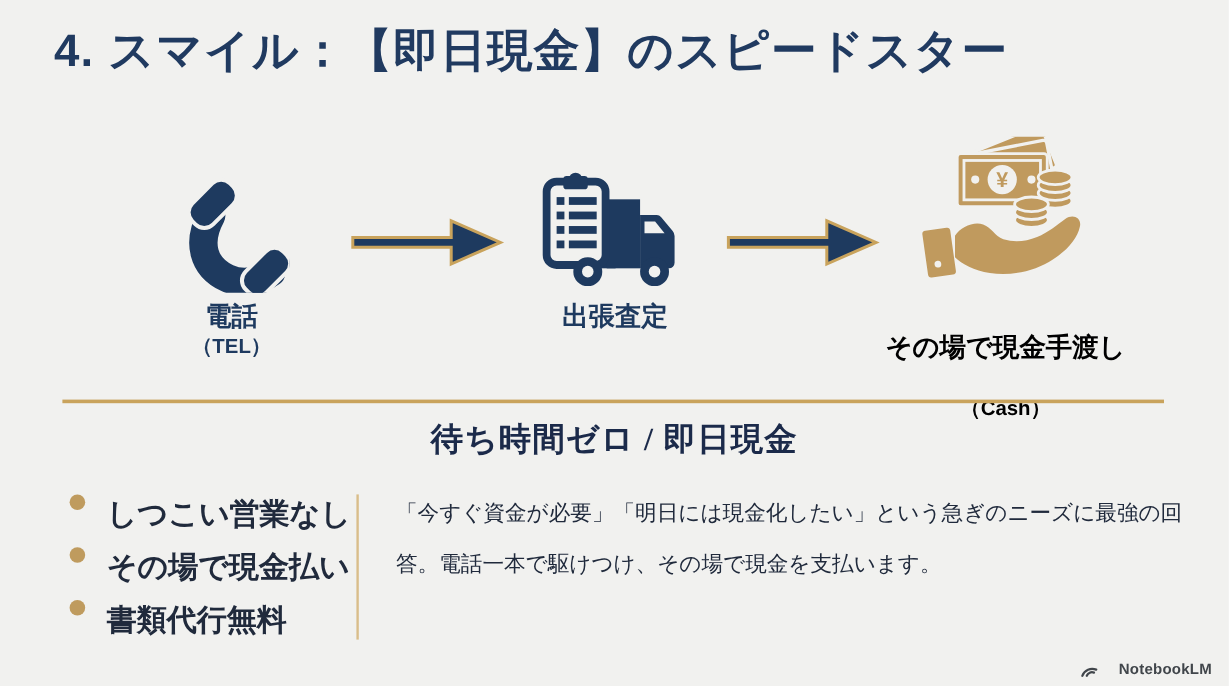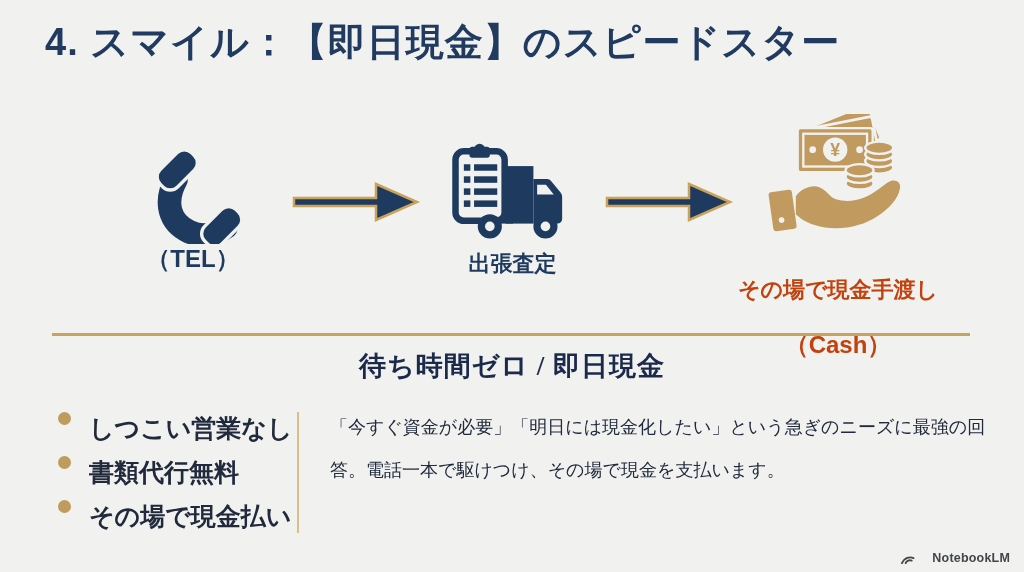--- a/index.html
+++ b/index.html
@@ -14,22 +14,22 @@
   .title {
     position:absolute; left:45px; top:17px;
     font-size:38px; font-weight:800; letter-spacing:1px;
     color:#203a60; white-space:nowrap;
   }
 
   
   .step { position:absolute; text-align:center; }
   .step-icon { display:block; margin:0 auto; }
   .step-label { font-size:22px; font-weight:700; color:#1e3a5f; line-height:1.25; margin-top:6px; }
-  .step-sublabel { font-size:24px; font-weight:700; color:#1e3a5f; line-height:1.25; }
-  .step-cash .step-label, .step-cash .step-sublabel { color:#c2410c;margin-top:26px; }
+  .step-sublabel { font-size:17px; font-weight:700; color:#1e3a5f; line-height:1.25; }
+  .step-cash .step-label, .step-cash .step-sublabel { color:#000000;margin-top:26px; }
 
   .flow-arrow { position:absolute; top:176px; }
 
   
   .h-divider { position:absolute; left:52px; top:333px; width:918px; height:3px; background:#c9a35c; }
   .tagline {
     position:absolute; left:0; top:348px; width:1024px; text-align:center;
     font-family:"Liberation Serif","DejaVu Serif",serif;
     font-size:27px; font-weight:700; color:#1b2a4a; letter-spacing:1px;
   }
@@ -61,20 +61,21 @@
 <div class="slide">
 
   <div class="title">4. スマイル：【即日現金】のスピードスター</div>
 
   <div class="step" style="left:108px; top:140px; width:170px;">
     <svg class="step-icon" width="96" height="104" viewBox="0 0 100 110">
       <path d="M32,42 C 19,66 25,87 46,97 C 59,103 73,101 85,92" fill="none" stroke="#1e3a5f" stroke-width="25" stroke-linecap="round"></path>
       <rect x="10" y="19" width="47" height="26" rx="11" fill="#1e3a5f" stroke="#f1f1ef" stroke-width="3.5" transform="rotate(-45 33 32)"></rect>
       <rect x="57" y="79" width="47" height="26" rx="11" fill="#1e3a5f" stroke="#f1f1ef" stroke-width="3.5" transform="rotate(-45 80 92)"></rect>
     </svg>
+    <div class="step-label">電話</div>
     <div class="step-sublabel">（TEL）</div>
   </div>
 
   <svg class="flow-arrow" style="left:291px;" width="130" height="52" viewBox="0 0 130 52">
     <path d="M3,22 L85,22 L85,8 L126,26 L85,44 L85,30 L3,30 Z" fill="#1e3a5f" stroke="#c9a35c" stroke-width="2.5" stroke-linejoin="miter"></path>
   </svg>
 
   <div class="step" style="left:435px; top:142px; width:155px;">
     <svg class="step-icon" width="130" height="102" viewBox="0 0 140 110">
 
@@ -158,25 +159,25 @@
   <div class="h-divider"></div>
   <div class="tagline">待ち時間ゼロ / 即日現金</div>
 
   <ul class="bullet-list">
     <li class="bullet-item">
       <span class="bullet-dot"></span>
       <span class="bullet-text">しつこい営業なし</span>
     </li>
     <li class="bullet-item">
       <span class="bullet-dot"></span>
-      <span class="bullet-text">書類代行無料</span>
+      <span class="bullet-text">その場で現金払い</span>
     </li>
     <li class="bullet-item">
       <span class="bullet-dot"></span>
-      <span class="bullet-text">その場で現金払い</span>
+      <span class="bullet-text">書類代行無料</span>
     </li>
   </ul>
 
   <div class="v-divider"></div>
 
   <div class="description">「今すぐ資金が必要」「明日には現金化したい」という急ぎのニーズに最強の回答。電話一本で駆けつけ、その場で現金を支払います。</div>
 
   <div class="watermark">
     <svg width="15" height="13" viewBox="0 0 16 14">
       <path d="M2,12 A 9.5,9.5 0 0 1 14.5,6.5" fill="none" stroke="#41464b" stroke-width="2" stroke-linecap="round"></path>

